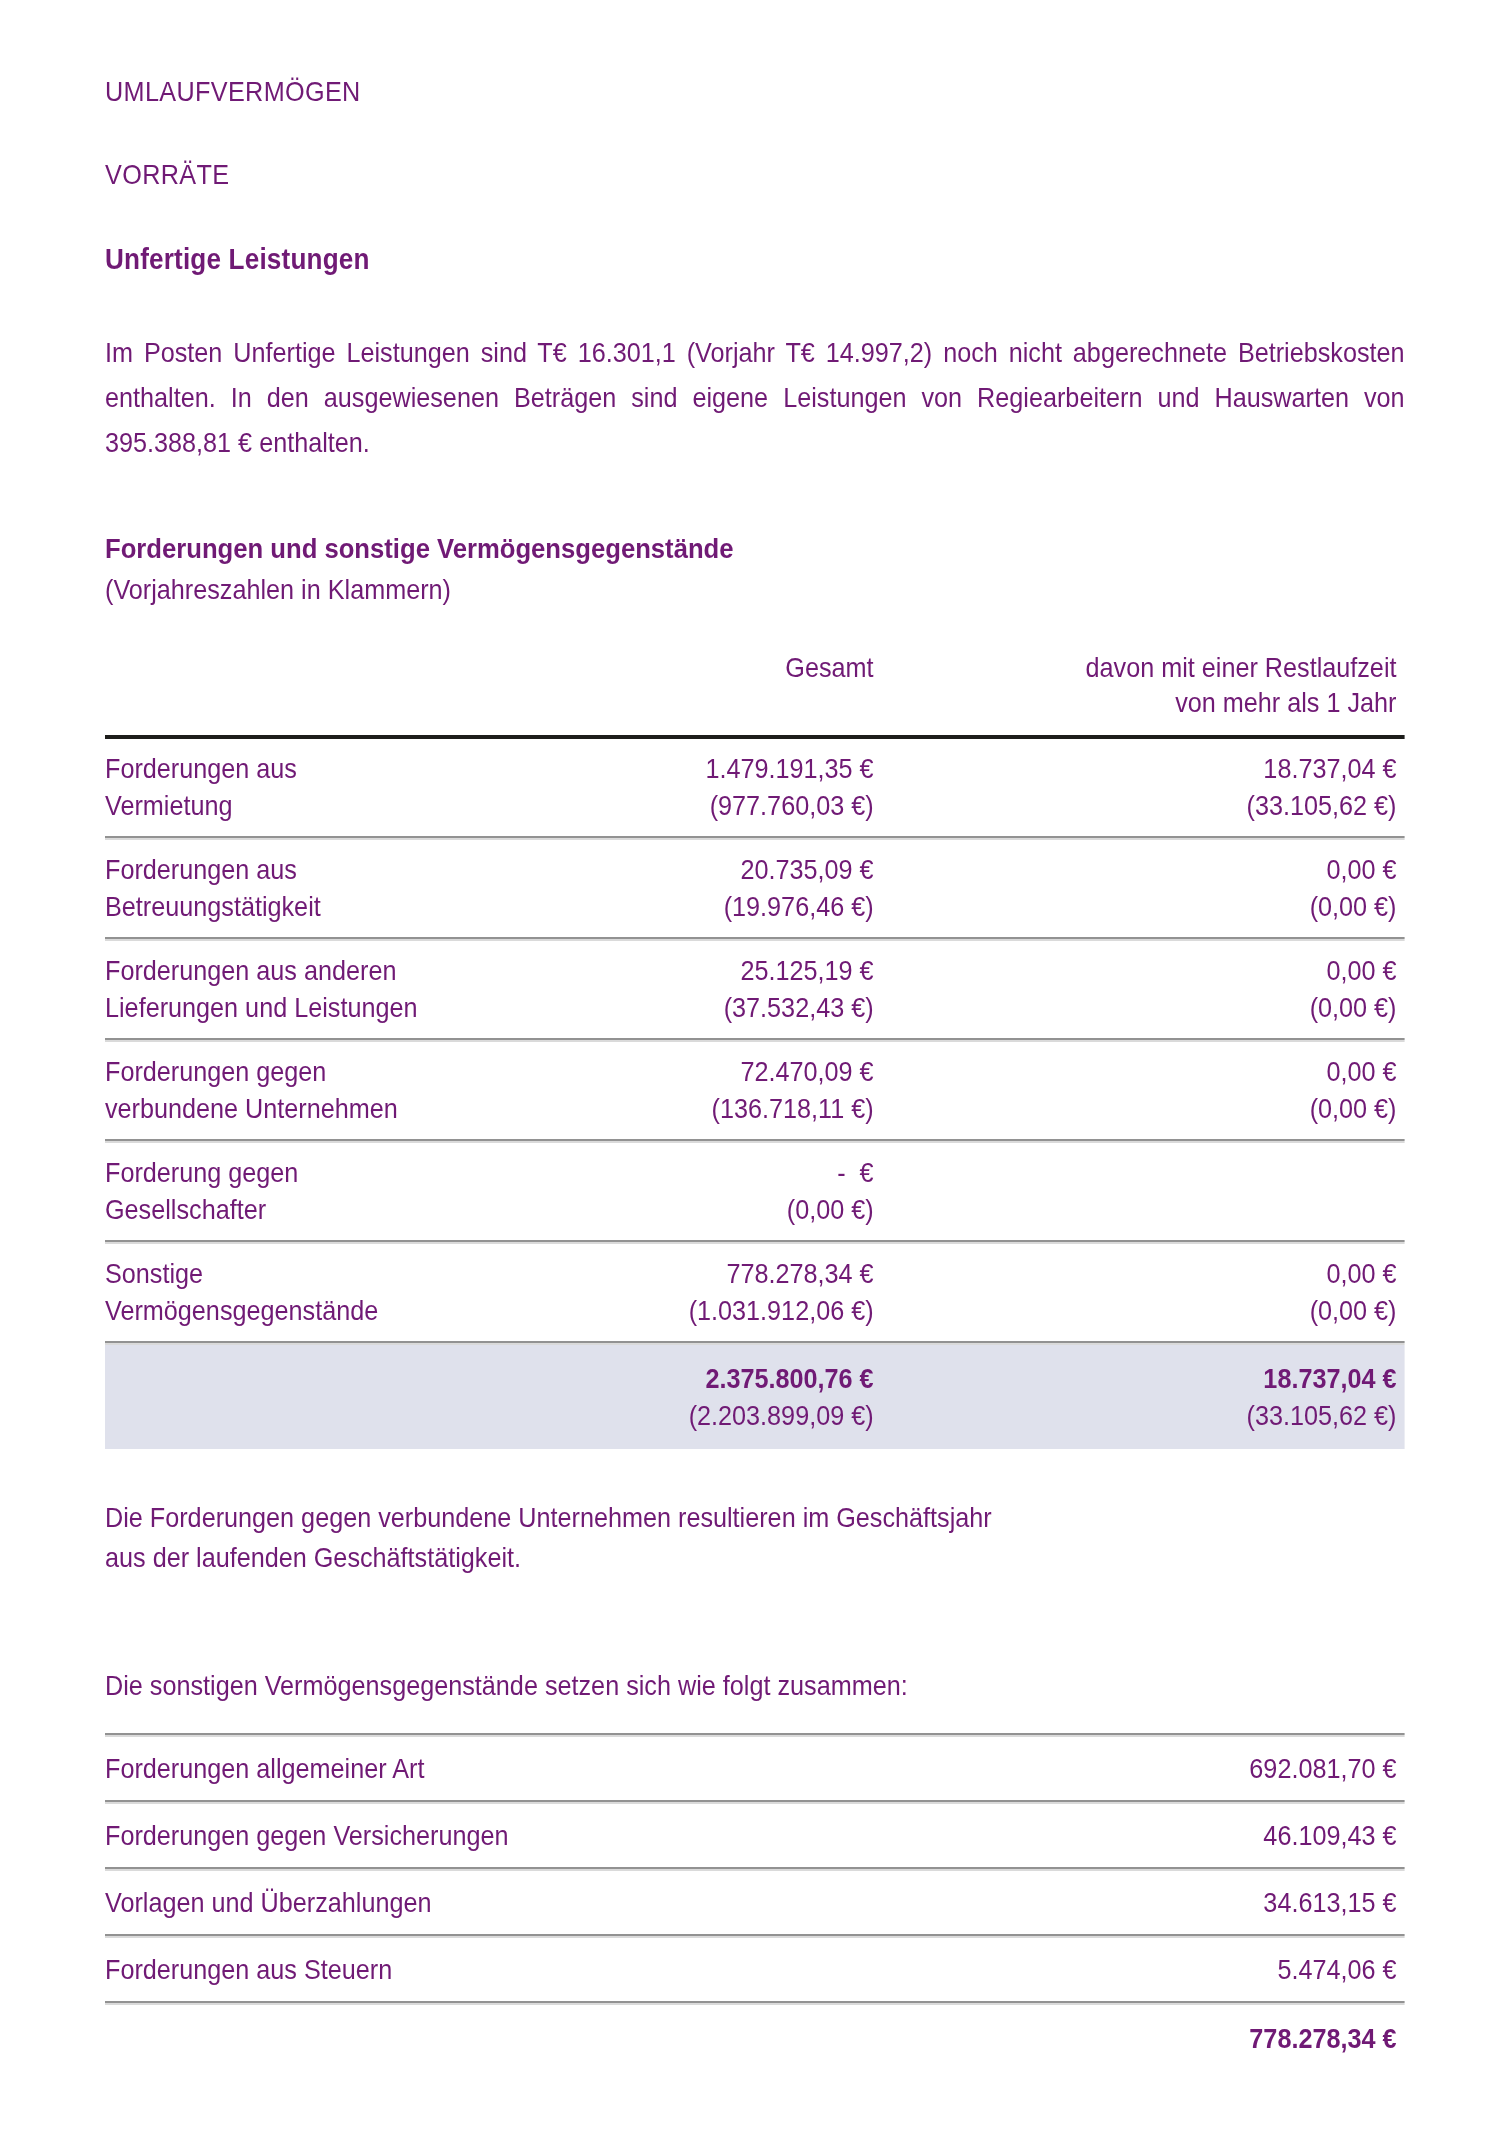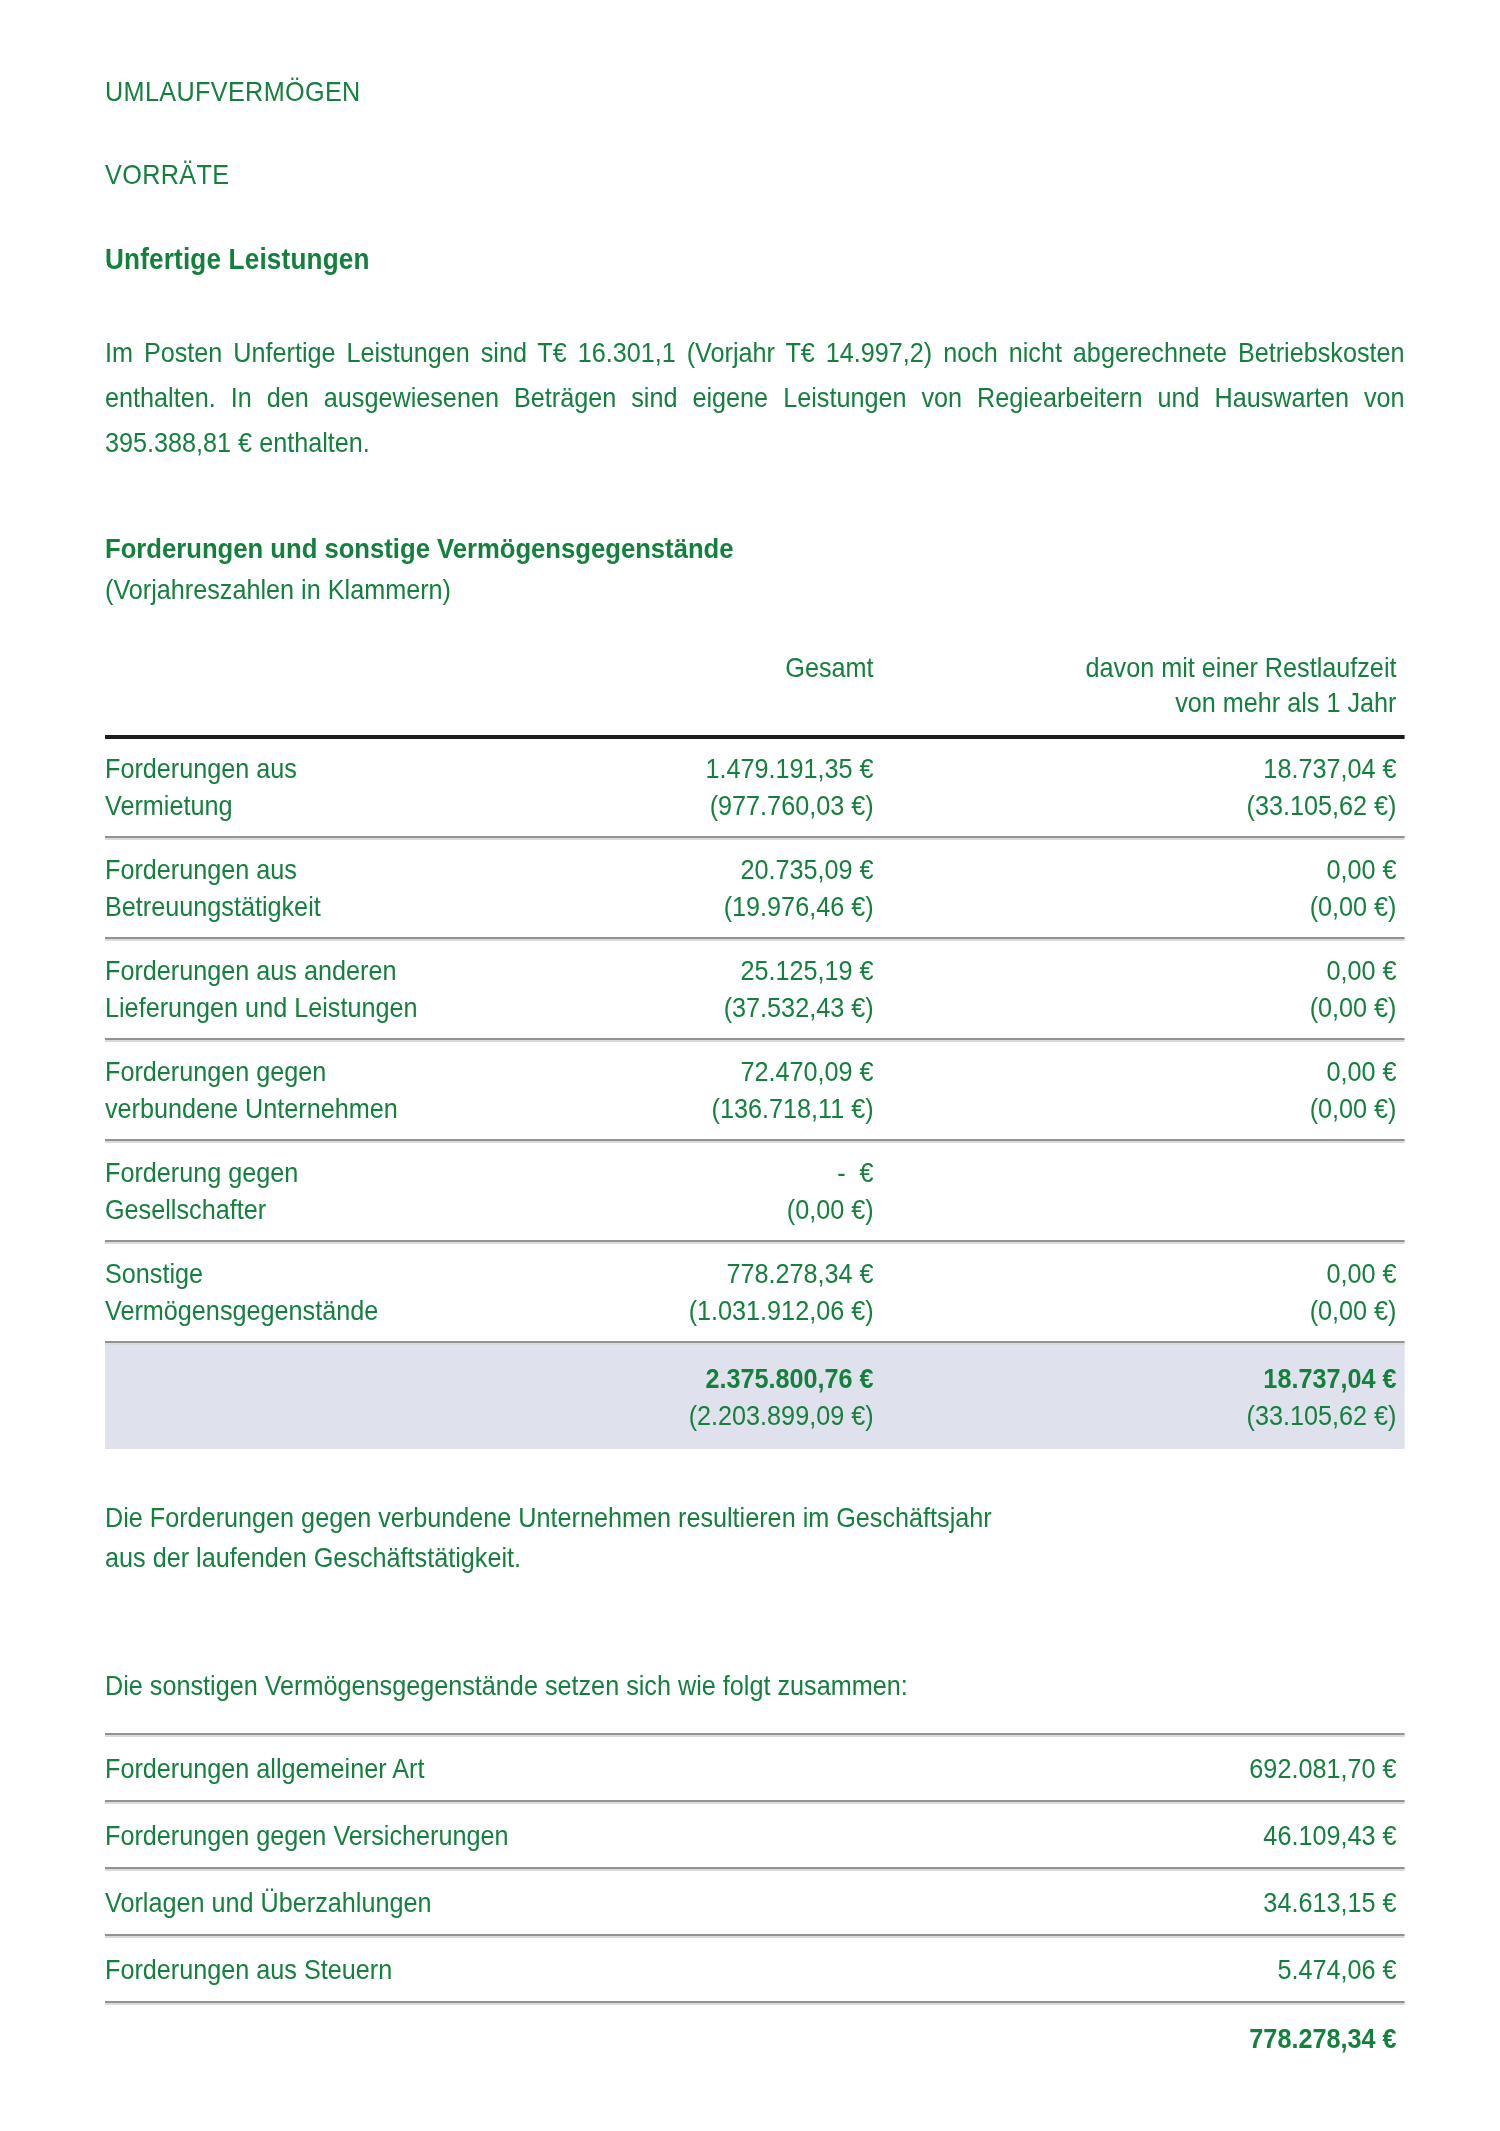--- a/index.html
+++ b/index.html
@@ -1,18 +1,18 @@
 <!DOCTYPE html>
 <html><head>
 <meta charset="utf-8">
 <style>
   html,body{margin:0;padding:0;background:#ffffff;}
   .page{
     position:relative;width:1500px;height:2131px;background:#ffffff;
-    font-family:"Liberation Sans",sans-serif;color:#15803d;overflow:hidden;
+    font-family:"Liberation Sans",sans-serif;color:#701a75;overflow:hidden;
   }
   
   .cond{position:absolute;left:105px;top:0;width:1444px;height:2131px;
         transform:scaleX(0.9);transform-origin:0 0;}
   .abs{position:absolute;left:0;width:1444px;}
   .pre{white-space:pre-line;}
 
   .kicker{font-size:28px;letter-spacing:.4px;}
   .h-bold{font-size:29px;font-weight:bold;letter-spacing:.2px;}
   .para{font-size:28px;line-height:45px;text-align:justify;}

